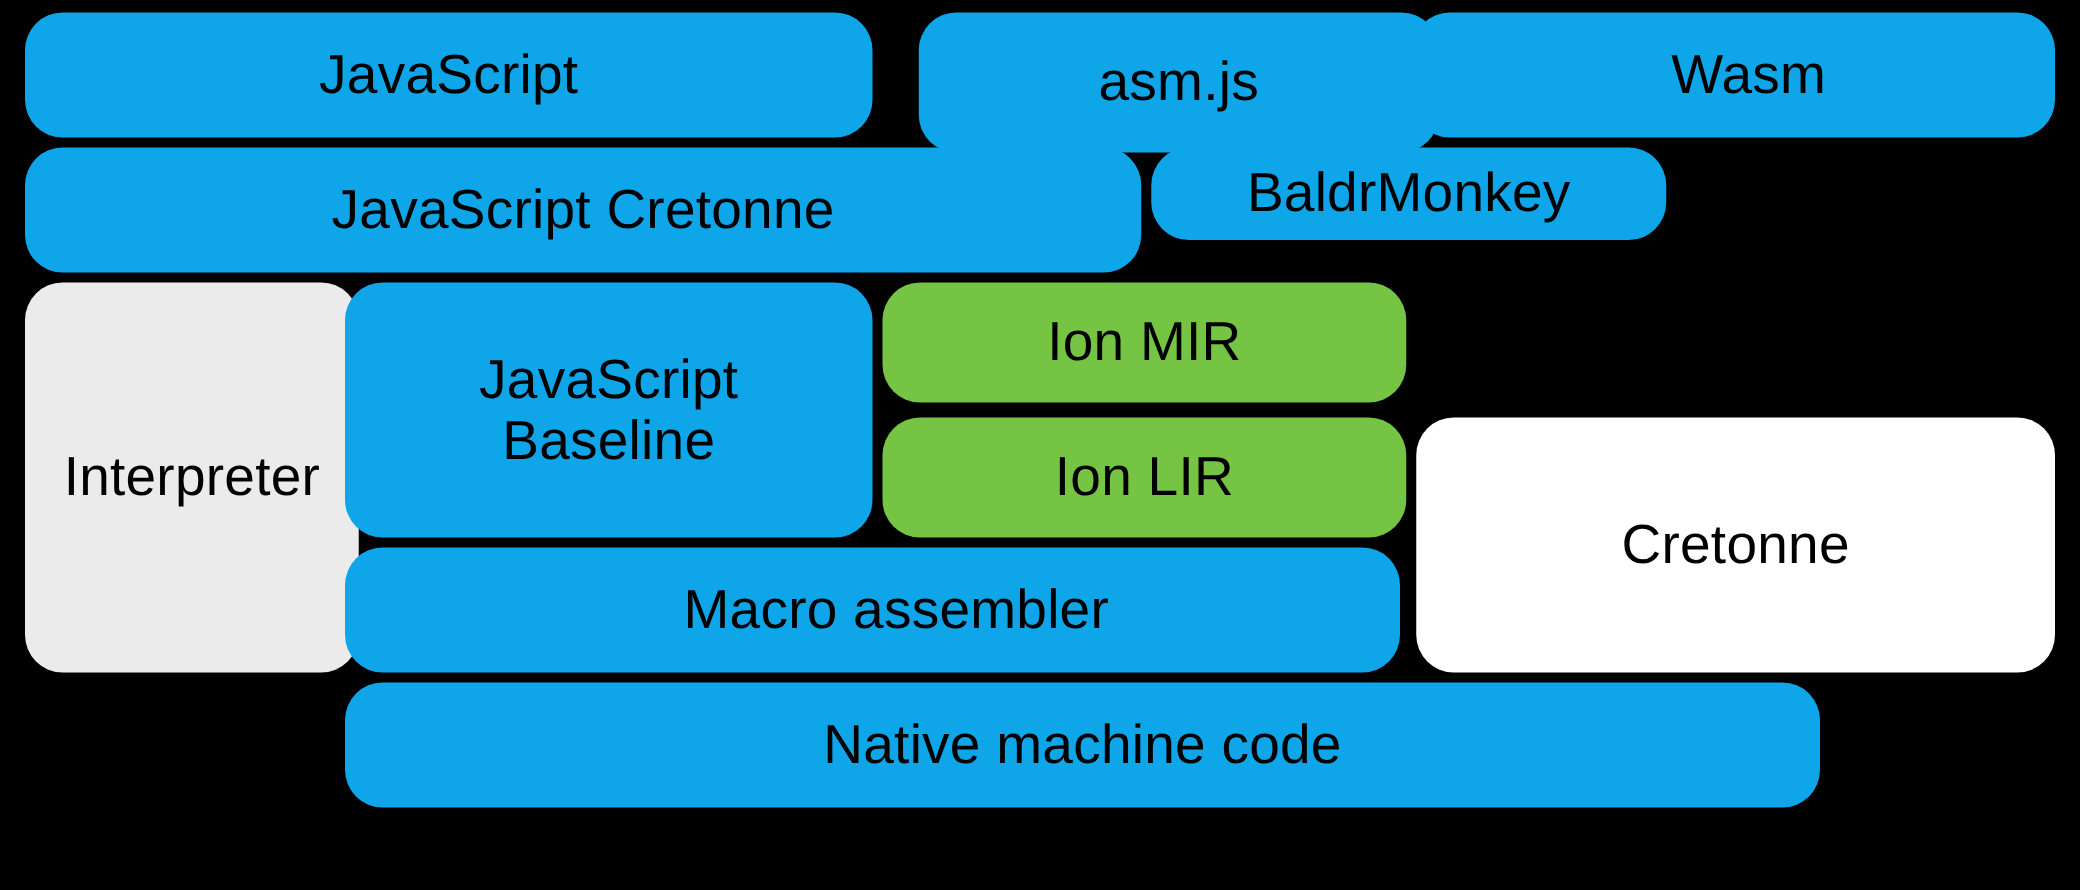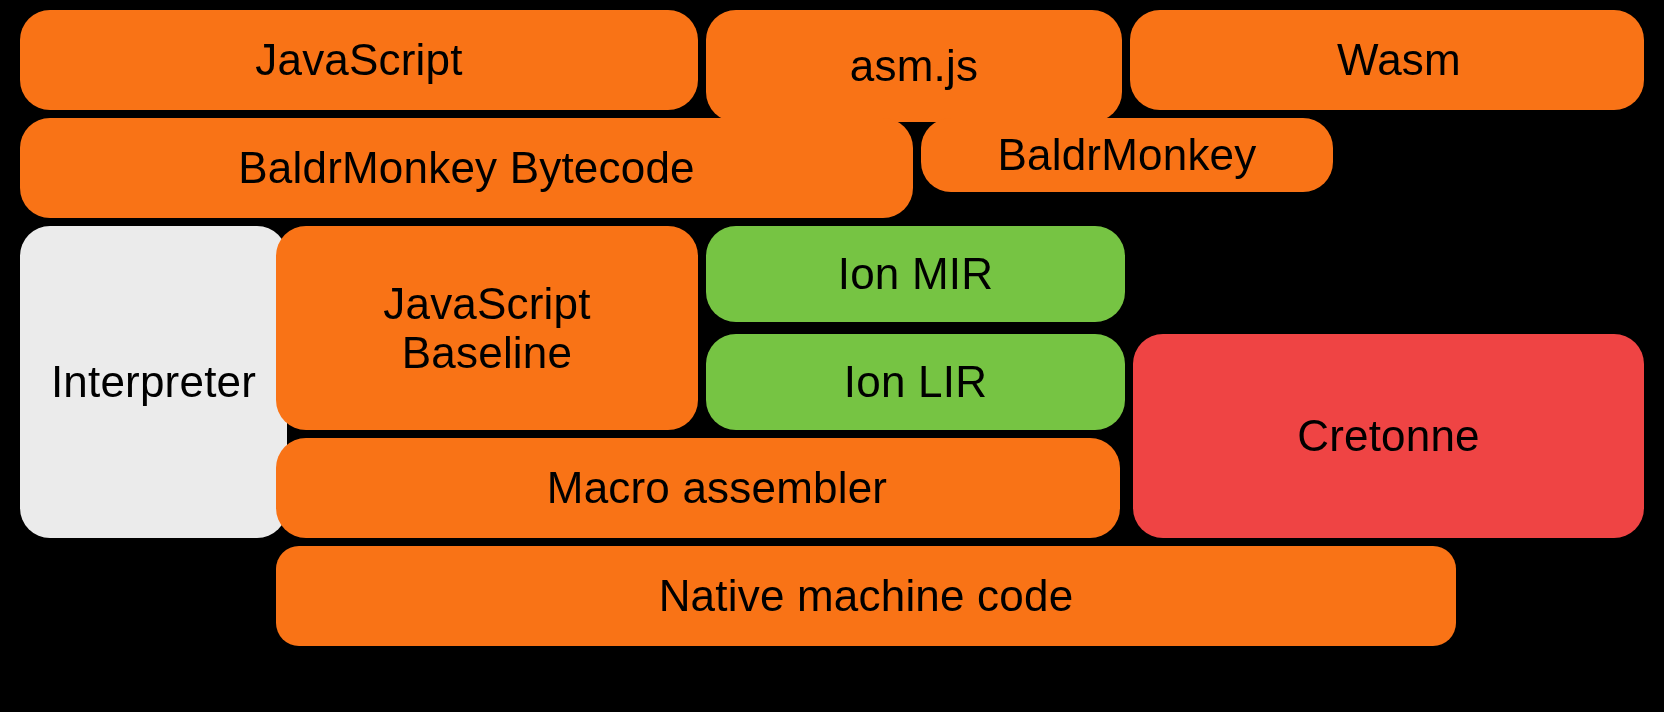--- a/index.html
+++ b/index.html
@@ -23,39 +23,39 @@
     align-items: center;
     justify-content: center;
     text-align: center;
     color: #000000;
     font-size: 44px;
     line-height: 1.12;
     letter-spacing: 0.2px;
     white-space: pre-line;
     user-select: none;
   }
-  .fill-white { background: #f97316; }
+  .fill-white { background: #0ea5e9; }
   .fill-gray  { background: #ebebeb; }
   .fill-green { background: #76c443; }
-  .fill-pink  { background: #ef4444; }
+  .fill-pink  { background: #ffffff; }
   .node-label {
     display: block;
     padding: 0 10px;
   }
 </style>
 </head>
 <body>
 
 <div id="stage" style="background: rgb(0, 0, 0);">
     <div class="node fill-white" style="left: 20px; top: 10px; width: 678px; height: 100px;"><span class="node-label">JavaScript</span></div>
-    <div class="node fill-white" style="left: 706px; top: 10px; width: 416px; height: 112px;"><span class="node-label">asm.js</span></div>
+    <div class="node fill-white" style="left: 735px; top: 10px; width: 416px; height: 112px;"><span class="node-label">asm.js</span></div>
     <div class="node fill-white" style="left: 1130px; top: 10px; width: 514px; height: 100px; padding-left: 24px;"><span class="node-label">Wasm</span></div>
-    <div class="node fill-white" style="left: 20px; top: 118px; width: 893px; height: 100px;"><span class="node-label">BaldrMonkey Bytecode</span></div>
+    <div class="node fill-white" style="left: 20px; top: 118px; width: 893px; height: 100px;"><span class="node-label">JavaScript Cretonne</span></div>
     <div class="node fill-white" style="left: 921px; top: 118px; width: 412px; height: 74px;"><span class="node-label">BaldrMonkey</span></div>
     <div class="node fill-gray" style="left: 20px; top: 226px; width: 267px; height: 312px;"><span class="node-label">Interpreter</span></div>
     <div class="node fill-white" style="left: 276px; top: 226px; width: 422px; height: 204px;"><span class="node-label">JavaScript
 Baseline</span></div>
     <div class="node fill-green" style="left: 706px; top: 334px; width: 419px; height: 96px;"><span class="node-label">Ion LIR</span></div>
     <div class="node fill-green" style="left: 706px; top: 226px; width: 419px; height: 96px;"><span class="node-label">Ion MIR</span></div>
     <div class="node fill-pink" style="left: 1133px; top: 334px; width: 511px; height: 204px;"><span class="node-label">Cretonne</span></div>
     <div class="node fill-white" style="left: 276px; top: 438px; width: 844px; height: 100px; padding-left: 38px;"><span class="node-label">Macro assembler</span></div>
-    <div class="node fill-white" style="left: 276px; top: 546px; width: 1180px; height: 100px; border-radius: 23px;"><span class="node-label">Native machine code</span></div>
+    <div class="node fill-white" style="left: 276px; top: 546px; width: 1180px; height: 100px;"><span class="node-label">Native machine code</span></div>
   </div>
 
 </body></html>

